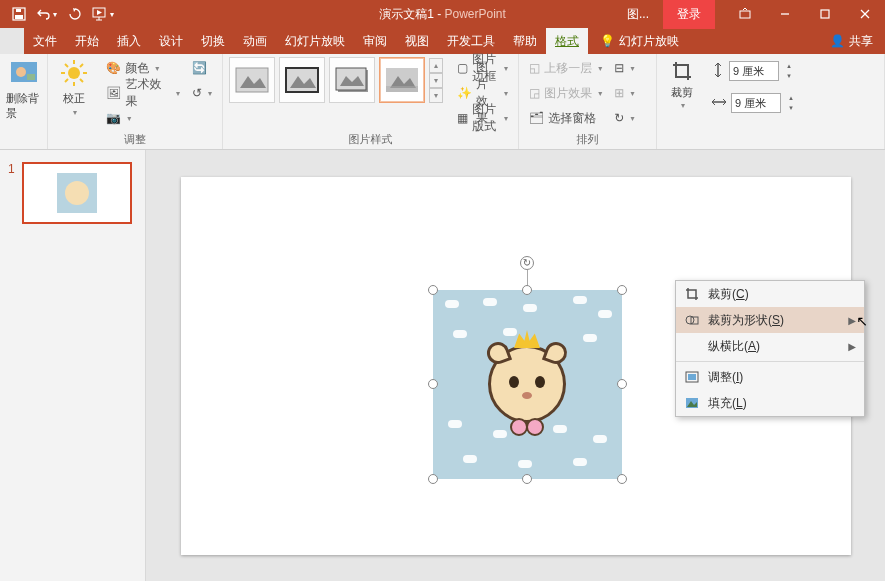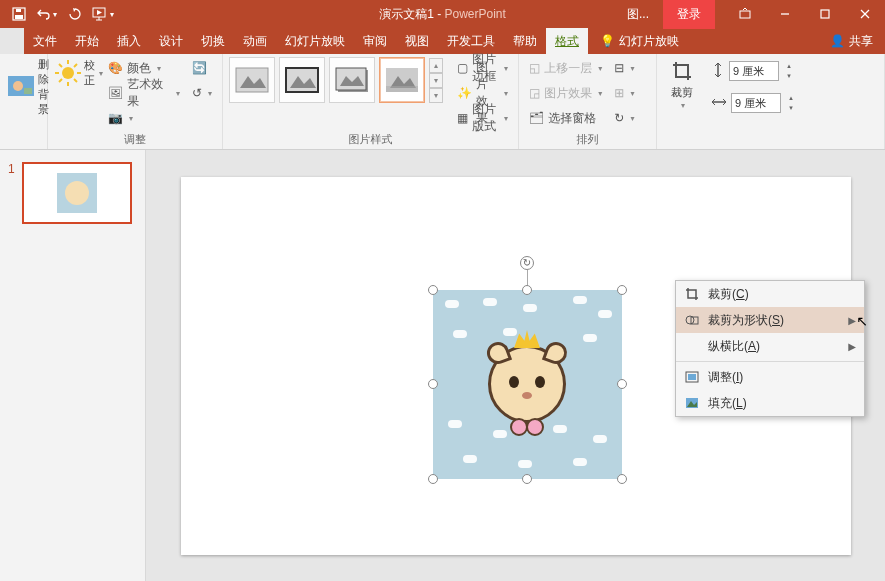--- a/index.html
+++ b/index.html
@@ -19,21 +19,21 @@
 .menubar { background: #b7472a; height: 26px; display: flex; align-items: center; color: #fff; font-size: 12px; margin-left: 24px; }
 .menu-item { padding: 0 9px; height: 26px; display: flex; align-items: center; }
 .menu-item.active { background: #f3f3f3; color: #4d7c0f; text-decoration: underline; }
 .tell-me { margin-left: 12px; display: flex; align-items: center; gap: 4px; }
 .share { margin-left: auto; padding-right: 12px; display: flex; align-items: center; gap: 4px; }
 
 .ribbon { background: #f3f3f3; height: 96px; border-bottom: 1px solid #d0d0d0; display: flex; }
 .group { border-right: 1px solid #e0e0e0; padding: 3px 6px 0; display: flex; flex-direction: column; }
 .group-body { flex: 1; display: flex; align-items: flex-start; gap: 4px; }
 .group-label { text-align: center; font-size: 11px; color: #666; padding-bottom: 2px; }
-.big-btn { display: flex; align-items: center; gap: 2px; width: 42px; font-size: 11px; color: #444; }
+.big-btn { display: flex; flex-direction: column; align-items: center; gap: 2px; width: 42px; font-size: 11px; color: #444; }
 .big-btn .ico { width: 32px; height: 32px; display: flex; align-items: center; justify-content: center; }
 .small-stack { display: flex; flex-direction: column; gap: 3px; }
 .small-row { display: flex; align-items: center; gap: 4px; color: #555; font-size: 12px; height: 22px; padding: 0 4px; }
 .small-row.disabled { color: #b0b0b0; }
 .dd { font-size: 8px; color: #888; margin-left: 2px; }
 
 .gallery { display: flex; gap: 4px; align-items: center; }
 .gal-item { width: 46px; height: 46px; border: 1px solid #d4d4d4; background: #fdfdfd; display: flex; align-items: center; justify-content: center; }
 .gal-item.sel { border: 1px solid #f0a070; background: #fff; box-shadow: inset 0 0 0 1px #f5c3a5; }
 .gal-more { width: 14px; display: flex; flex-direction: column; gap: 0; }

